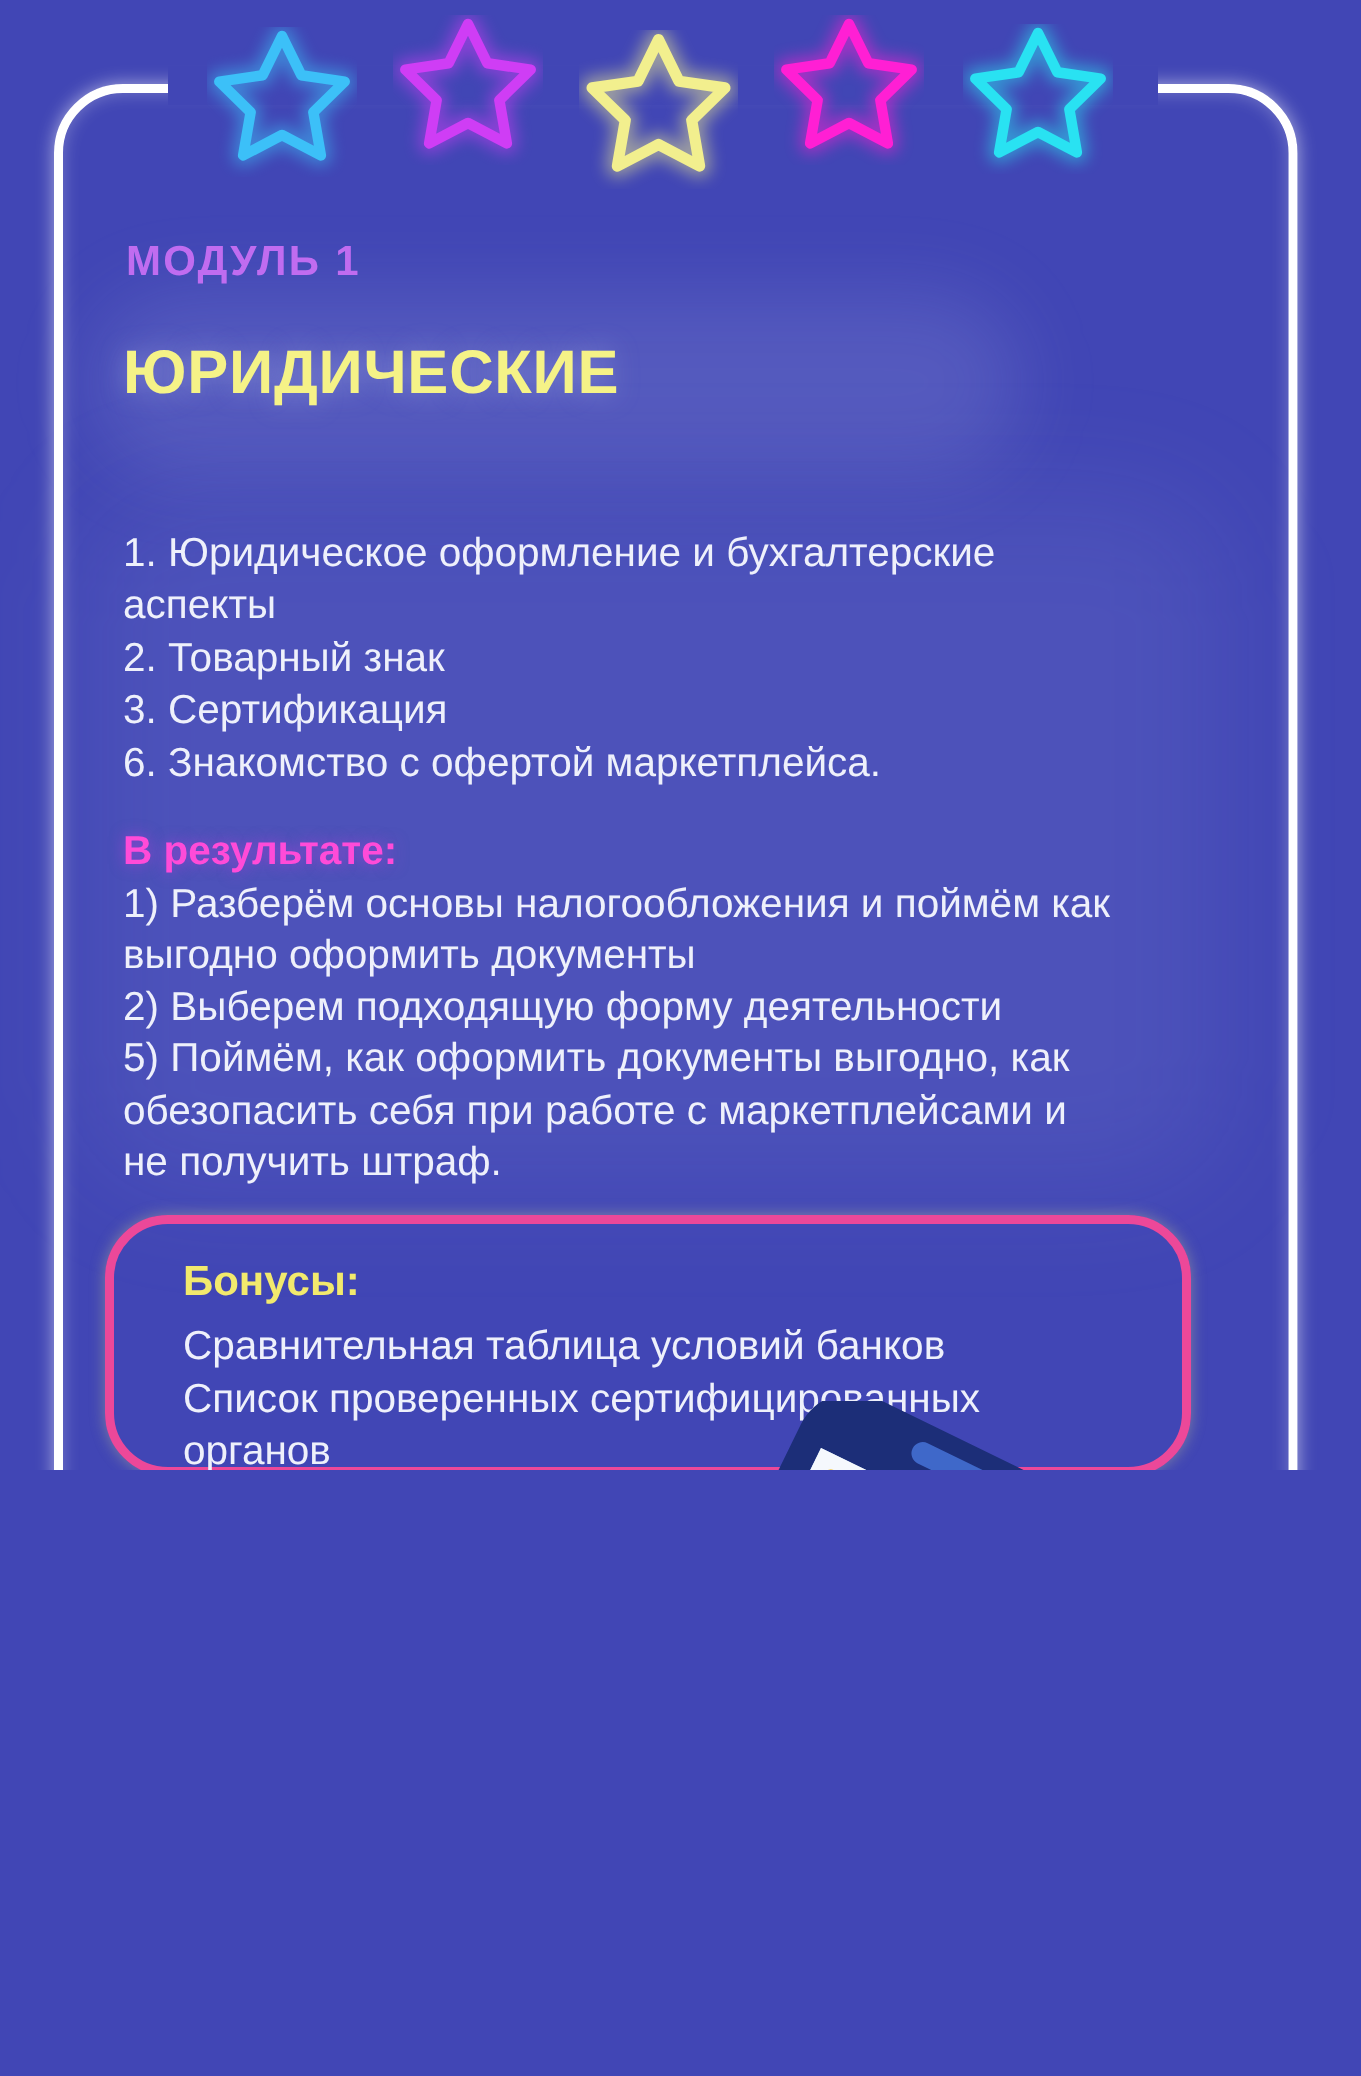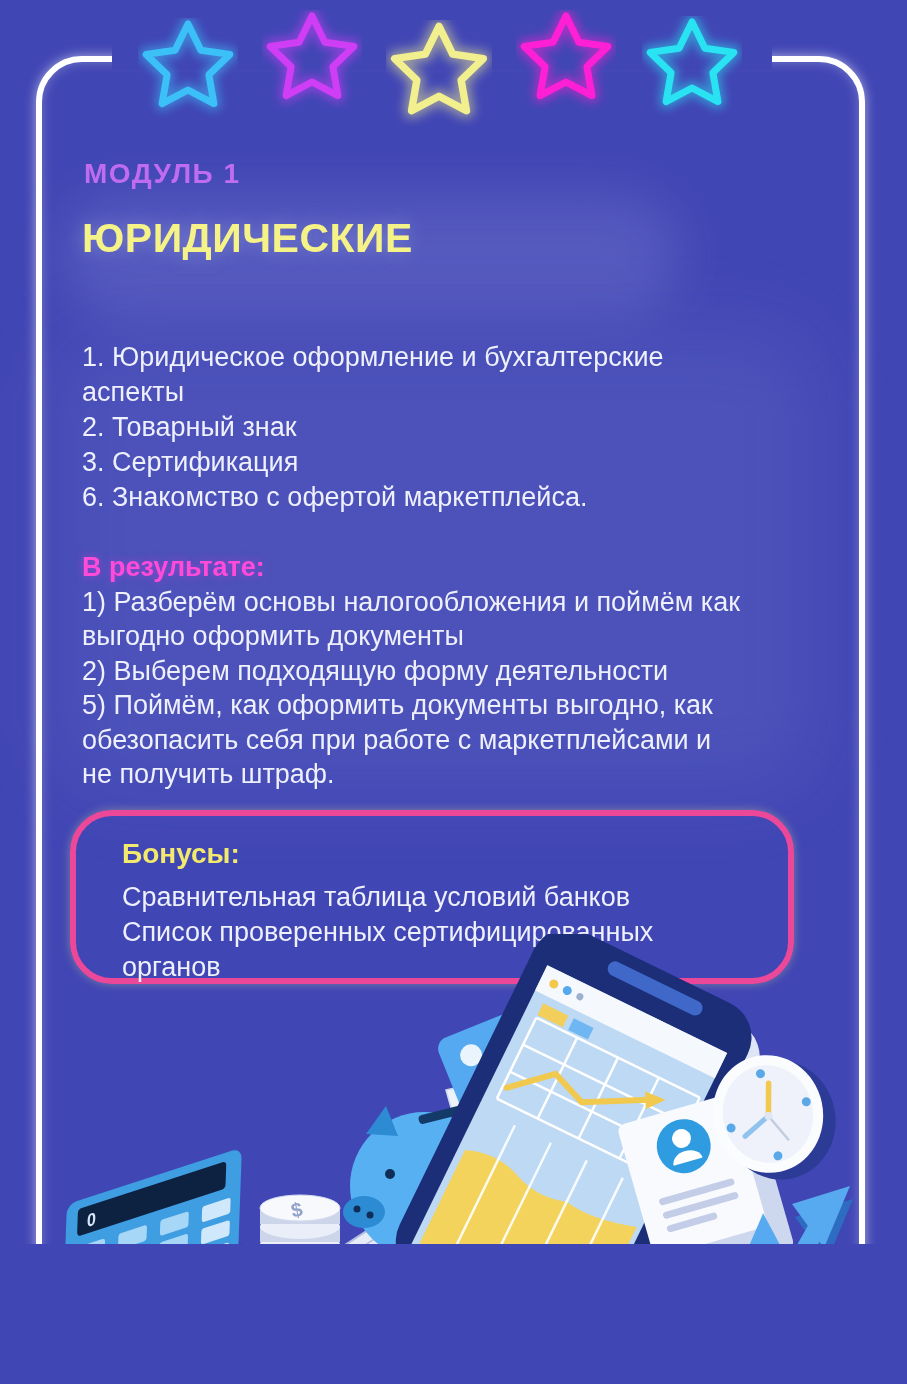--- a/index.html
+++ b/index.html
@@ -1,35 +1,35 @@
 <!DOCTYPE html>
 <html><head>
 <meta charset="utf-8">
 <style>
   :root{ --bg:#4146b5; }
   html,body{margin:0;padding:0;background:var(--bg);}
-  .poster{position:relative;width:907px;height:1244px;overflow:hidden;background:var(--bg);
+  .poster{position:relative;width:907px;height:980px;overflow:hidden;background:var(--bg);
           font-family:"Liberation Sans", sans-serif;}
   .haze{position:absolute;border-radius:60px;pointer-events:none;z-index:1;}
   .haze1{left:60px;top:195px;width:620px;height:120px;background:rgba(205,210,245,.14);filter:blur(26px);}
   .haze2{left:55px;top:330px;width:760px;height:460px;background:rgba(205,210,245,.09);filter:blur(40px);}
   .frame{position:absolute;left:36px;top:56px;width:829px;height:1326px;box-sizing:border-box;
          border:6px solid #ffffff;border-radius:46px;z-index:2;
          box-shadow:0 0 12px rgba(255,255,255,.55), inset 0 0 12px rgba(255,255,255,.28);}
   .frame-gap{position:absolute;left:112px;top:44px;width:660px;height:26px;background:var(--bg);z-index:3;}
   .star{position:absolute;width:100px;height:100px;z-index:7;}
   .star polygon{fill:none;stroke-width:7;stroke-linejoin:round;stroke-linecap:round;}
   .star .star-glow{stroke-width:14;opacity:.5;filter:blur(5px);}
   .content{position:absolute;left:0;top:0;width:907px;z-index:5;}
   .module-label{position:absolute;left:84px;top:158px;font-size:28px;font-weight:600;
                 letter-spacing:1.5px;color:#c06cf0;}
-  .title{position:absolute;left:82px;top:212px;width:760px;margin:0;font-size:41px;font-weight:700;
+  .title{position:absolute;left:82px;top:222px;width:760px;margin:0;font-size:41px;font-weight:700;
          line-height:1.3;color:#f5f287;letter-spacing:.5px;
          text-shadow:0 0 18px rgba(210,215,250,.35);}
-  .topics{position:absolute;left:82px;top:340px;width:680px;font-size:27px;line-height:1.3;color:#eef0fb;}
+  .topics{position:absolute;left:82px;top:351px;width:680px;font-size:27px;line-height:1.3;color:#eef0fb;}
   .results{position:absolute;left:82px;top:550px;width:665px;font-size:27px;line-height:1.28;color:#eef0fb;}
   .results-heading{color:#ff4bd8;font-weight:600;text-shadow:0 0 10px rgba(210,60,230,.55);}
   .bonus-box{position:absolute;left:70px;top:810px;width:724px;height:174px;box-sizing:border-box;
              border:6px solid #ec4899;border-radius:42px;padding:22px 0 0 46px;
              box-shadow:0 0 10px rgba(240,238,130,.35);}
   .bonus-heading{font-size:28px;font-weight:700;color:#f2e96d;margin-bottom:10px;}
   .bonus-item{font-size:27px;line-height:1.3;color:#eef0fb;max-width:585px;}
   .illus{position:absolute;left:0;top:934px;z-index:6;}
   .illus text{font-family:"Liberation Sans", sans-serif;font-weight:700;}
 </style>

